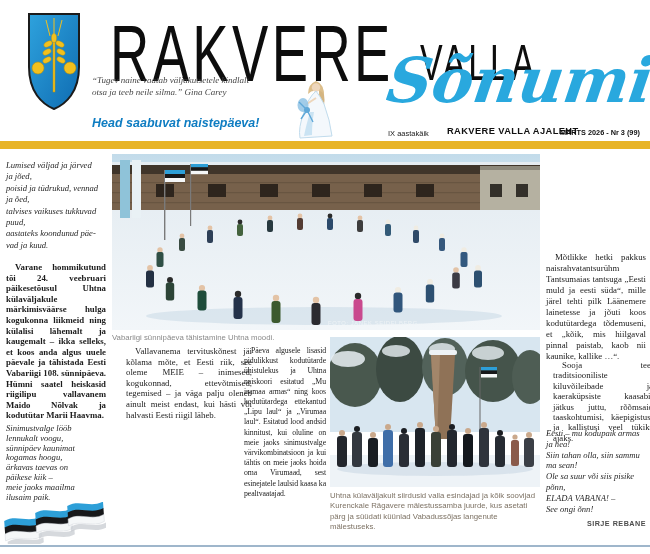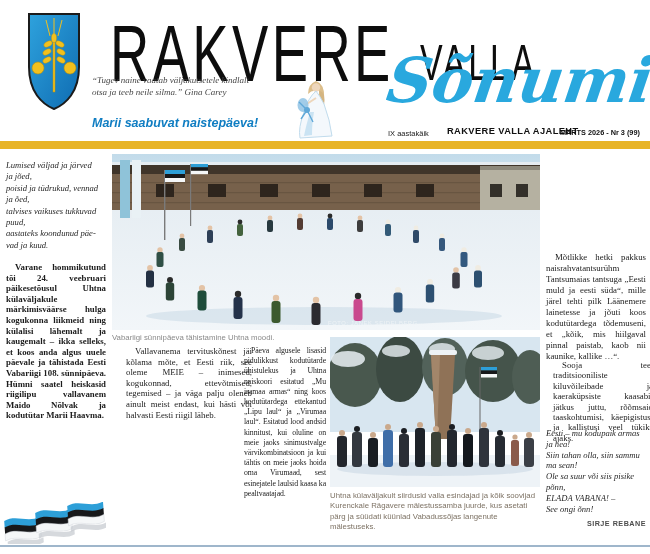--- a/index.html
+++ b/index.html
@@ -69,21 +69,21 @@
       <circle cx="12" cy="56" r="6" fill="#f2c01e" stroke="#b8910c" stroke-width=".6"></circle>
       <circle cx="44" cy="56" r="6" fill="#f2c01e" stroke="#b8910c" stroke-width=".6"></circle>
     </svg>
 
     <div class="abs title-main" style="left:110px;top:14px;">RAKVERE</div>
     <div class="abs title-sub" style="left:420px;top:38px;">VALLA</div>
     <div class="abs title-script" style="left:392px;top:50px;">Sõnumid</div>
 
     <div class="abs m-quote" style="left:92px;top:74px;width:195px;">“Tugev naine vaatab väljakutsetele kindlalt
 otsa ja teeb neile silma.” Gina Carey</div>
-    <div class="abs greeting" style="left:92px;top:116px;">Marii saabuvat naistepäeva!</div>
+    <div class="abs greeting" style="left:92px;top:116px;">Head saabuvat naistepäeva!</div>
 
     <svg class="abs" style="left:286px;top:78px;" width="58" height="62" viewBox="0 0 58 62">
       <g opacity=".9">
         <path d="M36,8 Q41,22 36,36 Q33,22 33,13 Z" fill="#d0ad74"></path>
         <path d="M30,3 Q22,6 22,16 Q26,12 30,13 Q36,12 38,17 Q38,6 30,3 Z" fill="#d9b87f"></path>
         <circle cx="30" cy="9.5" r="4.2" fill="#ecd2b5"></circle>
         <path d="M30,13 Q22,20 18,34 Q12,50 14,60 L46,58 Q44,42 38,26 Q34,18 30,13 Z" fill="#f3f8fc" stroke="#b9d7ea" stroke-width="1"></path>
         <path d="M24,34 Q20,48 18,58 L26,57 Q26,44 28,34 Z" fill="#bcdcf0" opacity=".85"></path>
         <path d="M30,20 Q24,24 19,27" stroke="#ecd2b5" stroke-width="2" fill="none"></path>
         <ellipse cx="17" cy="27" rx="5.5" ry="7" fill="#8cc1e4" opacity=".9"></ellipse>
@@ -101,20 +101,28 @@
 
   <div class="abs poem" style="left:6px;top:160px;width:102px;line-height:11.4px;">Lumised väljad ja järved
 ja jõed,
 poisid ja tüdrukud, vennad
 ja õed,
 talvises vaikuses tukkuvad
 puud,
 aastateks koondunud päe-
 vad ja kuud.</div>
   <div class="abs para" style="left:6px;top:262px;width:100px;font-weight:bold;">Varane hommikutund tõi 24. veebruari päikesetõusul Uhtna külaväljakule märkimisväärse hulga kogukonna liikmeid ning külalisi lähemalt ja kaugemalt – ikka selleks, et koos anda algus uuele päevale ja tähistada Eesti Vabariigi 108. sünnipäeva. Hümni saatel heiskasid riigilipu vallavanem Maido Nõlvak ja kodutütar Marii Haavma.</div>
+  <div class="abs poem" style="left:6px;top:424px;width:102px;line-height:9.8px;">Sinimustvalge lööb
+lennukalt voogu,
+sünnipäev kaunimat
+kogamas hoogu,
+ärkavas taevas on
+päikese kiik –
+meie jaoks maailma
+ilusaim paik.</div>
 
   <svg class="abs" style="left:4px;top:502px;" width="102" height="42" viewBox="0 0 102 42">
     <g transform="translate(0,16) rotate(-4)">
       <path d="M2,24 C14,18 26,28 38,22 L38,27 C26,33 14,23 2,29 Z" fill="#c4c9cf" opacity=".7"></path>
       <path d="M0,3 C12,-3 24,7 36,1 L36,8 C24,14 12,4 0,10 Z" fill="#2d9fd8"></path>
       <path d="M0,9.5 C12,3.5 24,13.5 36,7.5 L36,14.5 C24,20.5 12,10.5 0,16.5 Z" fill="#17181a"></path>
       <path d="M0,16 C12,10 24,20 36,14 L36,21 C24,27 12,17 0,23 Z" fill="#f5f7f8" stroke="#d5d9dd" stroke-width=".5"></path>
     </g>
     <g transform="translate(31,8) rotate(-4)">
       <path d="M2,24 C14,18 26,28 38,22 L38,27 C26,33 14,23 2,29 Z" fill="#c4c9cf" opacity=".7"></path>

